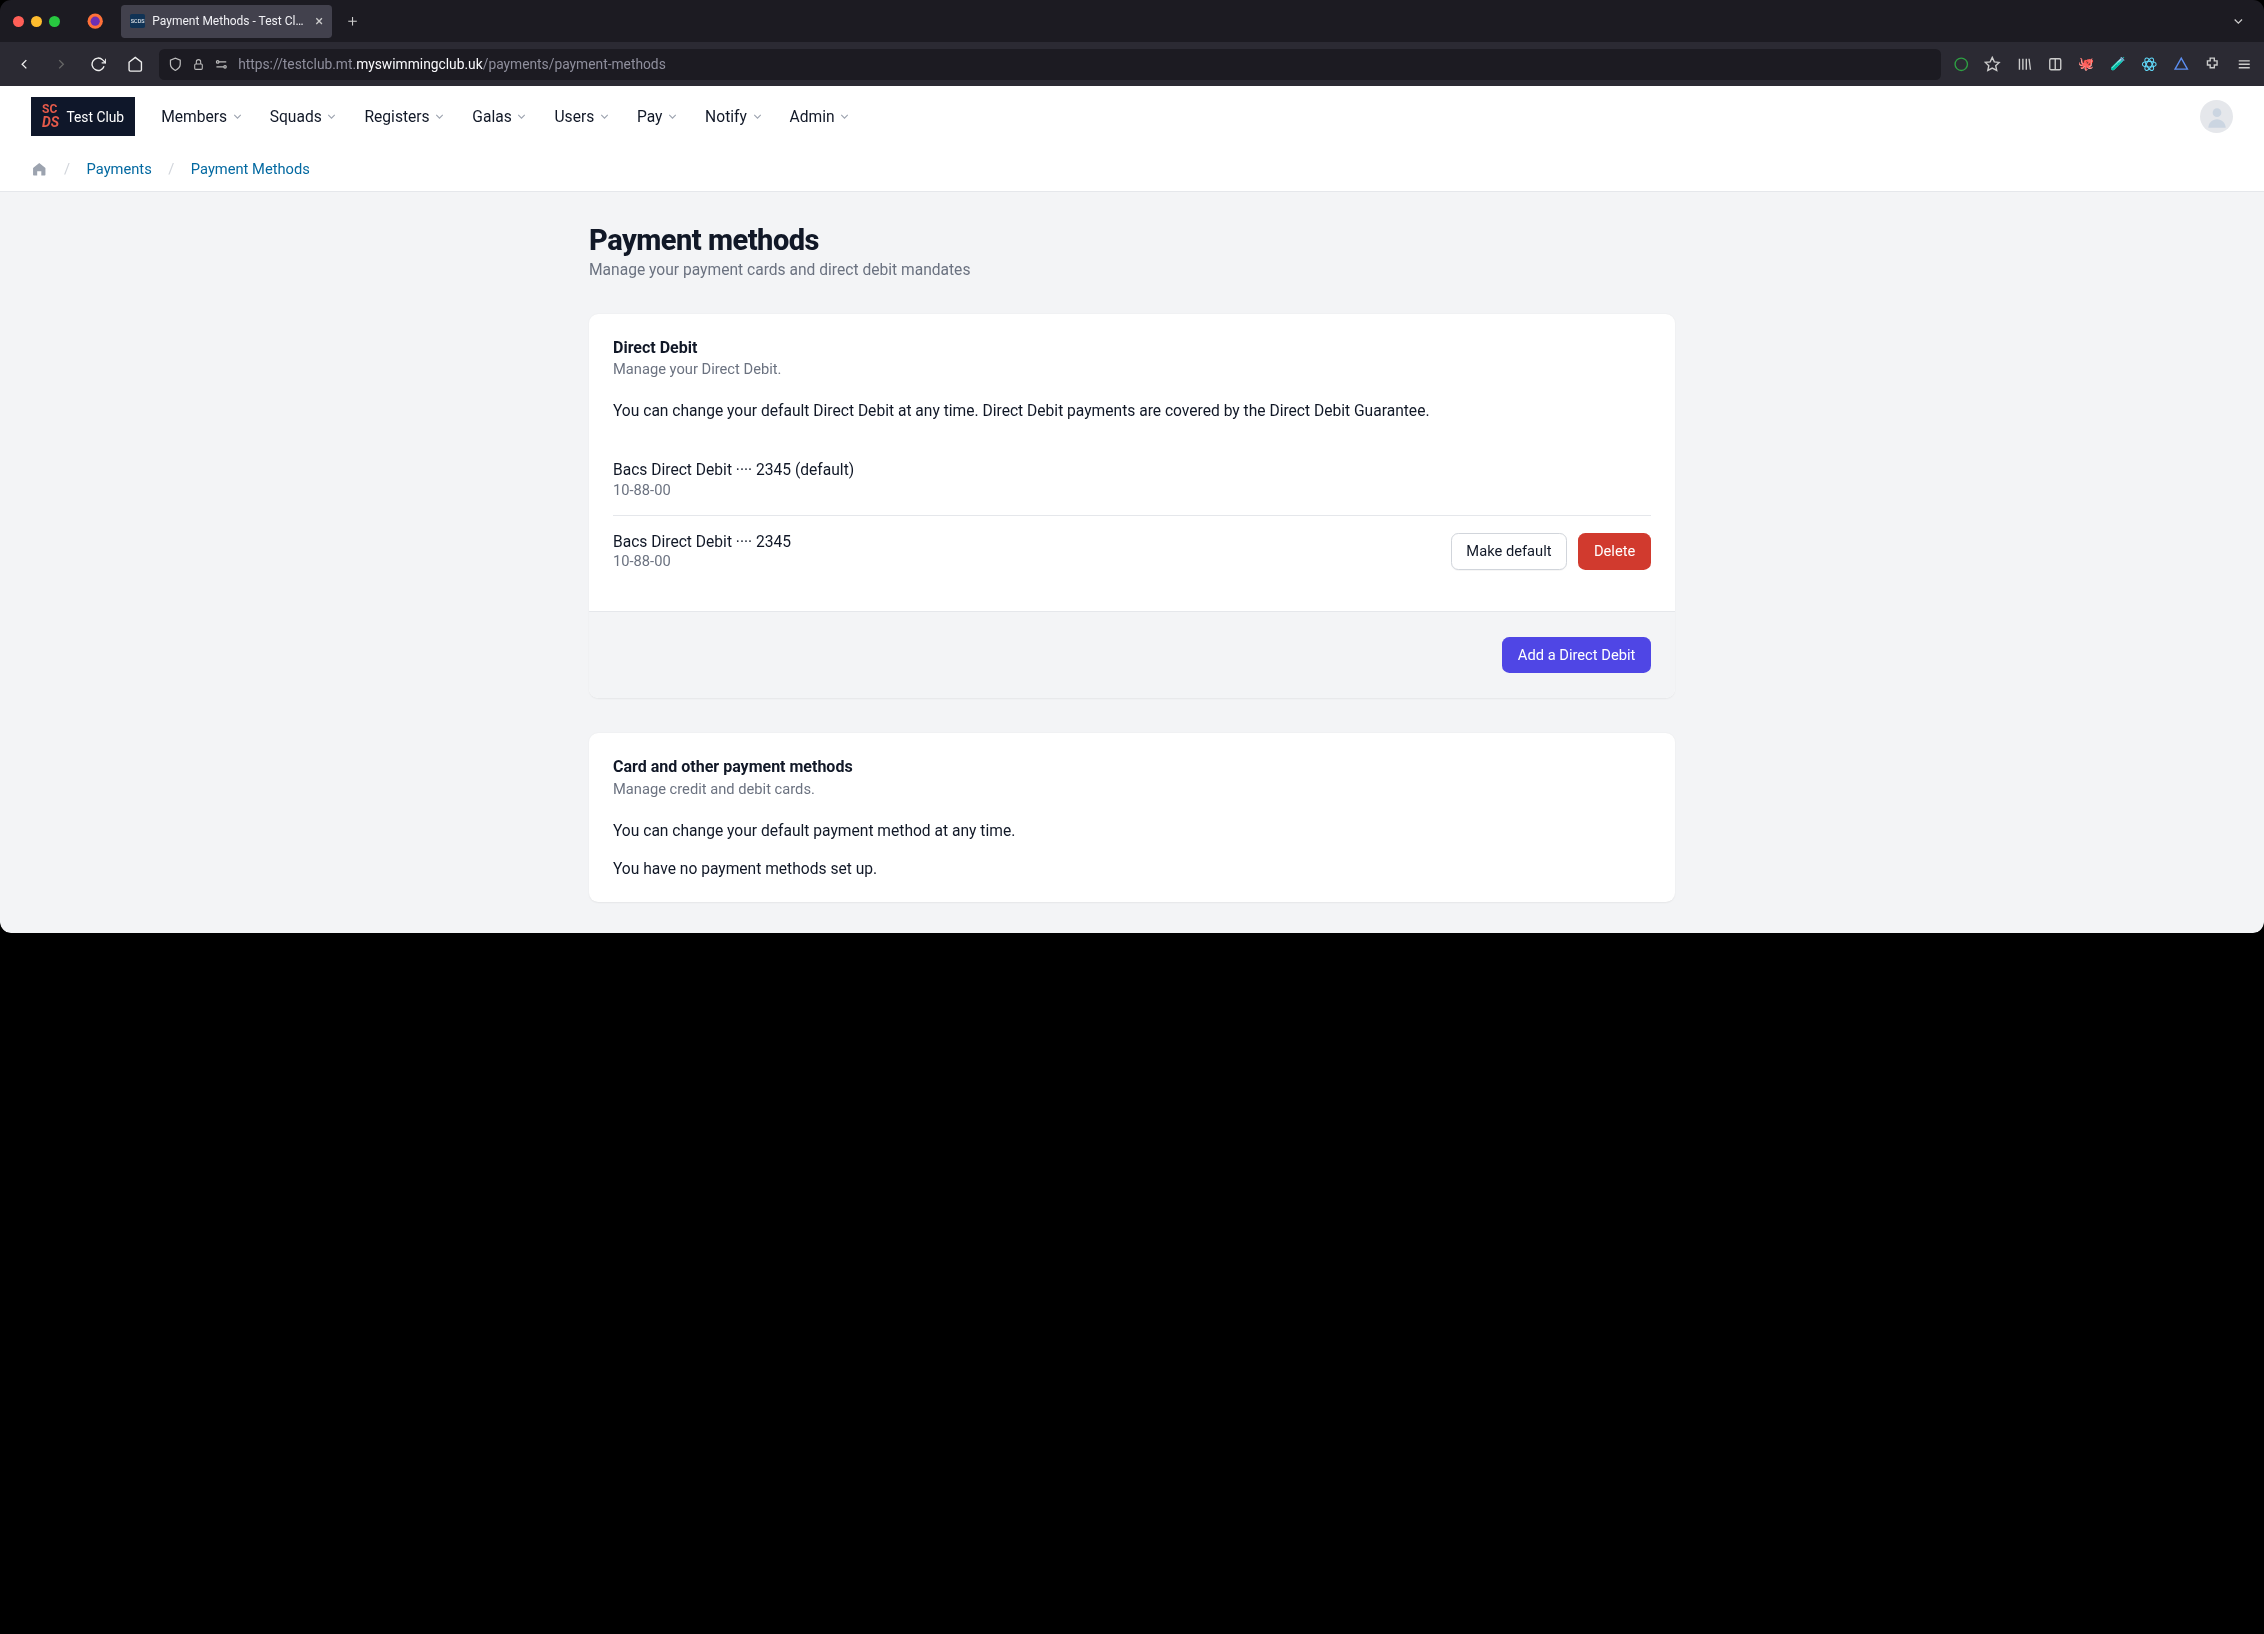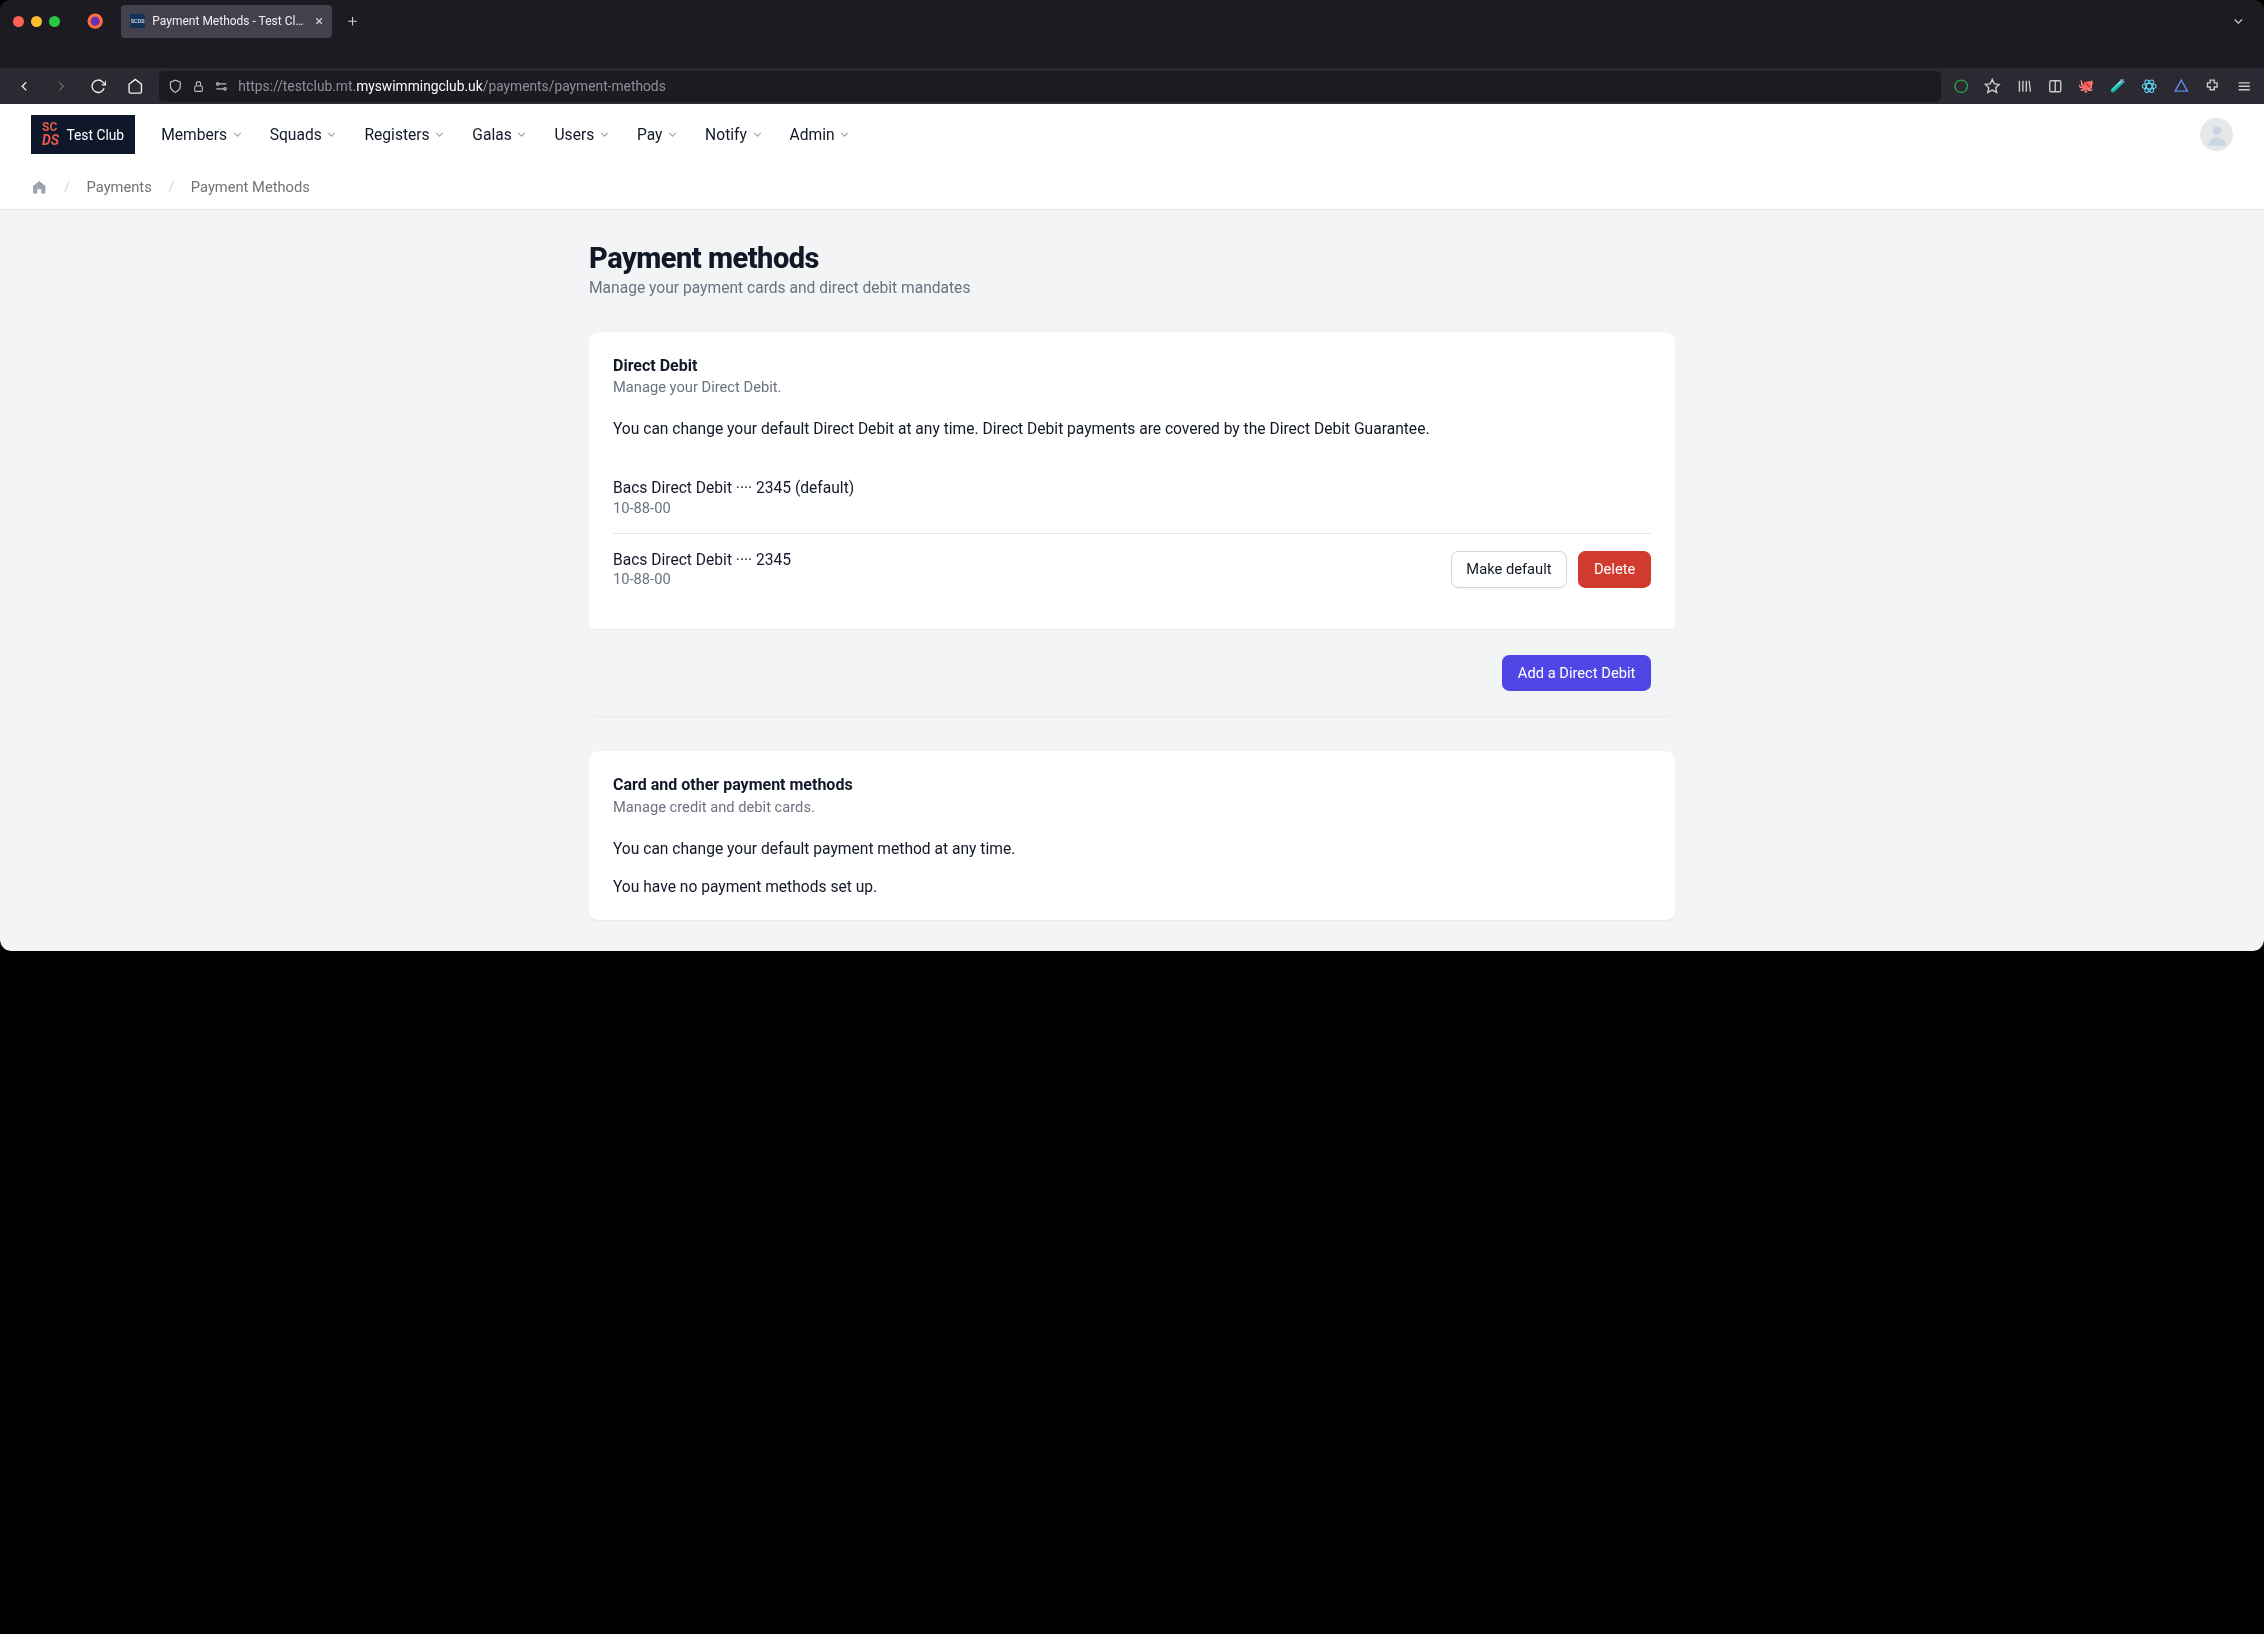--- a/index.html
+++ b/index.html
@@ -35,24 +35,23 @@
     font-size: 12px; max-width: 211px;
   }
   .tab .favicon { width: 14.7px; height: 14.7px; background:#113355; display:flex; align-items:center; justify-content:center; font-size:5.5px; color:#fff; border-radius:1.8px;}
   .tab .title { flex:1; white-space: nowrap; overflow:hidden; text-overflow: ellipsis;}
   .tab .close { color:#ccc; cursor:pointer; font-size:14.7px; line-height:1;}
   .newtab { color:#ccc; width:26px; height:26px; display:flex; align-items:center; justify-content:center; font-size:16.5px; cursor:pointer;}
   .tabbar .spacer { flex:1; }
   .chev-down { color:#ccc; padding:0 11px; }
   .toolbar {
     display:flex; align-items:center; gap:11px;
-    height:36px; padding:0 11px;
+    height:44px; padding:0 11px;
     background:#2b2a33;
     color:#ccc;
-    margin-top:26px;
   }
   .toolbar .icon-btn { width:26px; height:26px; display:flex; align-items:center; justify-content:center; cursor:pointer; color:#bbb;}
   .toolbar .icon-btn.disabled { color:#666; }
   .urlbar {
     flex:1; display:flex; align-items:center; gap:9.2px;
     background:#1c1b22; height:31px; border-radius:5.5px; padding:0 9.2px;
     color:#bfbfc9; font-size:13.8px;
   }
   .urlbar .url { flex:1; white-space:nowrap; overflow:hidden; }
   .urlbar .url .dim { color:#8f8f9d; }
@@ -81,21 +80,21 @@
   .brand-mark { display:flex; flex-direction:column;}
   .nav-item { display:flex; align-items:center; gap:3.7px; color:#111827; font-size:15.6px; cursor:pointer;}
   .nav-item svg { width:13px; height:13px; color:#9ca3af;}
   .topnav .grow { flex:1;}
   .avatar { width:33px; height:33px; border-radius:50%; background:#e5e7eb; display:flex; align-items:center; justify-content:center;}
   .avatar svg { color:#cbd5e1; }
   .breadcrumbs {
     display:flex; align-items:center; gap:16.5px; padding:13px 31px; font-size:14.7px; color:#6b7280;
   }
   .breadcrumbs .sep { color:#d1d5db; }
-  .breadcrumbs a { color:#737373; text-decoration:none; cursor:pointer;}
+  .breadcrumbs a { color:#0369a1; text-decoration:none; cursor:pointer;}
   .bc-home svg { width:16.5px; height:16.5px; color:#6b7280;}
   
   .container { max-width:1148px; margin:0 auto; padding:31px; }
   h1.page-title { font-size:29px; font-weight:800; color:#111827; letter-spacing:-0.5px;}
   .page-sub { color:#6b7280; font-size:15.6px; margin-top:3.7px;}
   
   .card {
     background:#fff; border-radius:9.2px; box-shadow:0 0.9px 1.8px rgba(0,0,0,0.06);
     margin-top:35px;
   }

